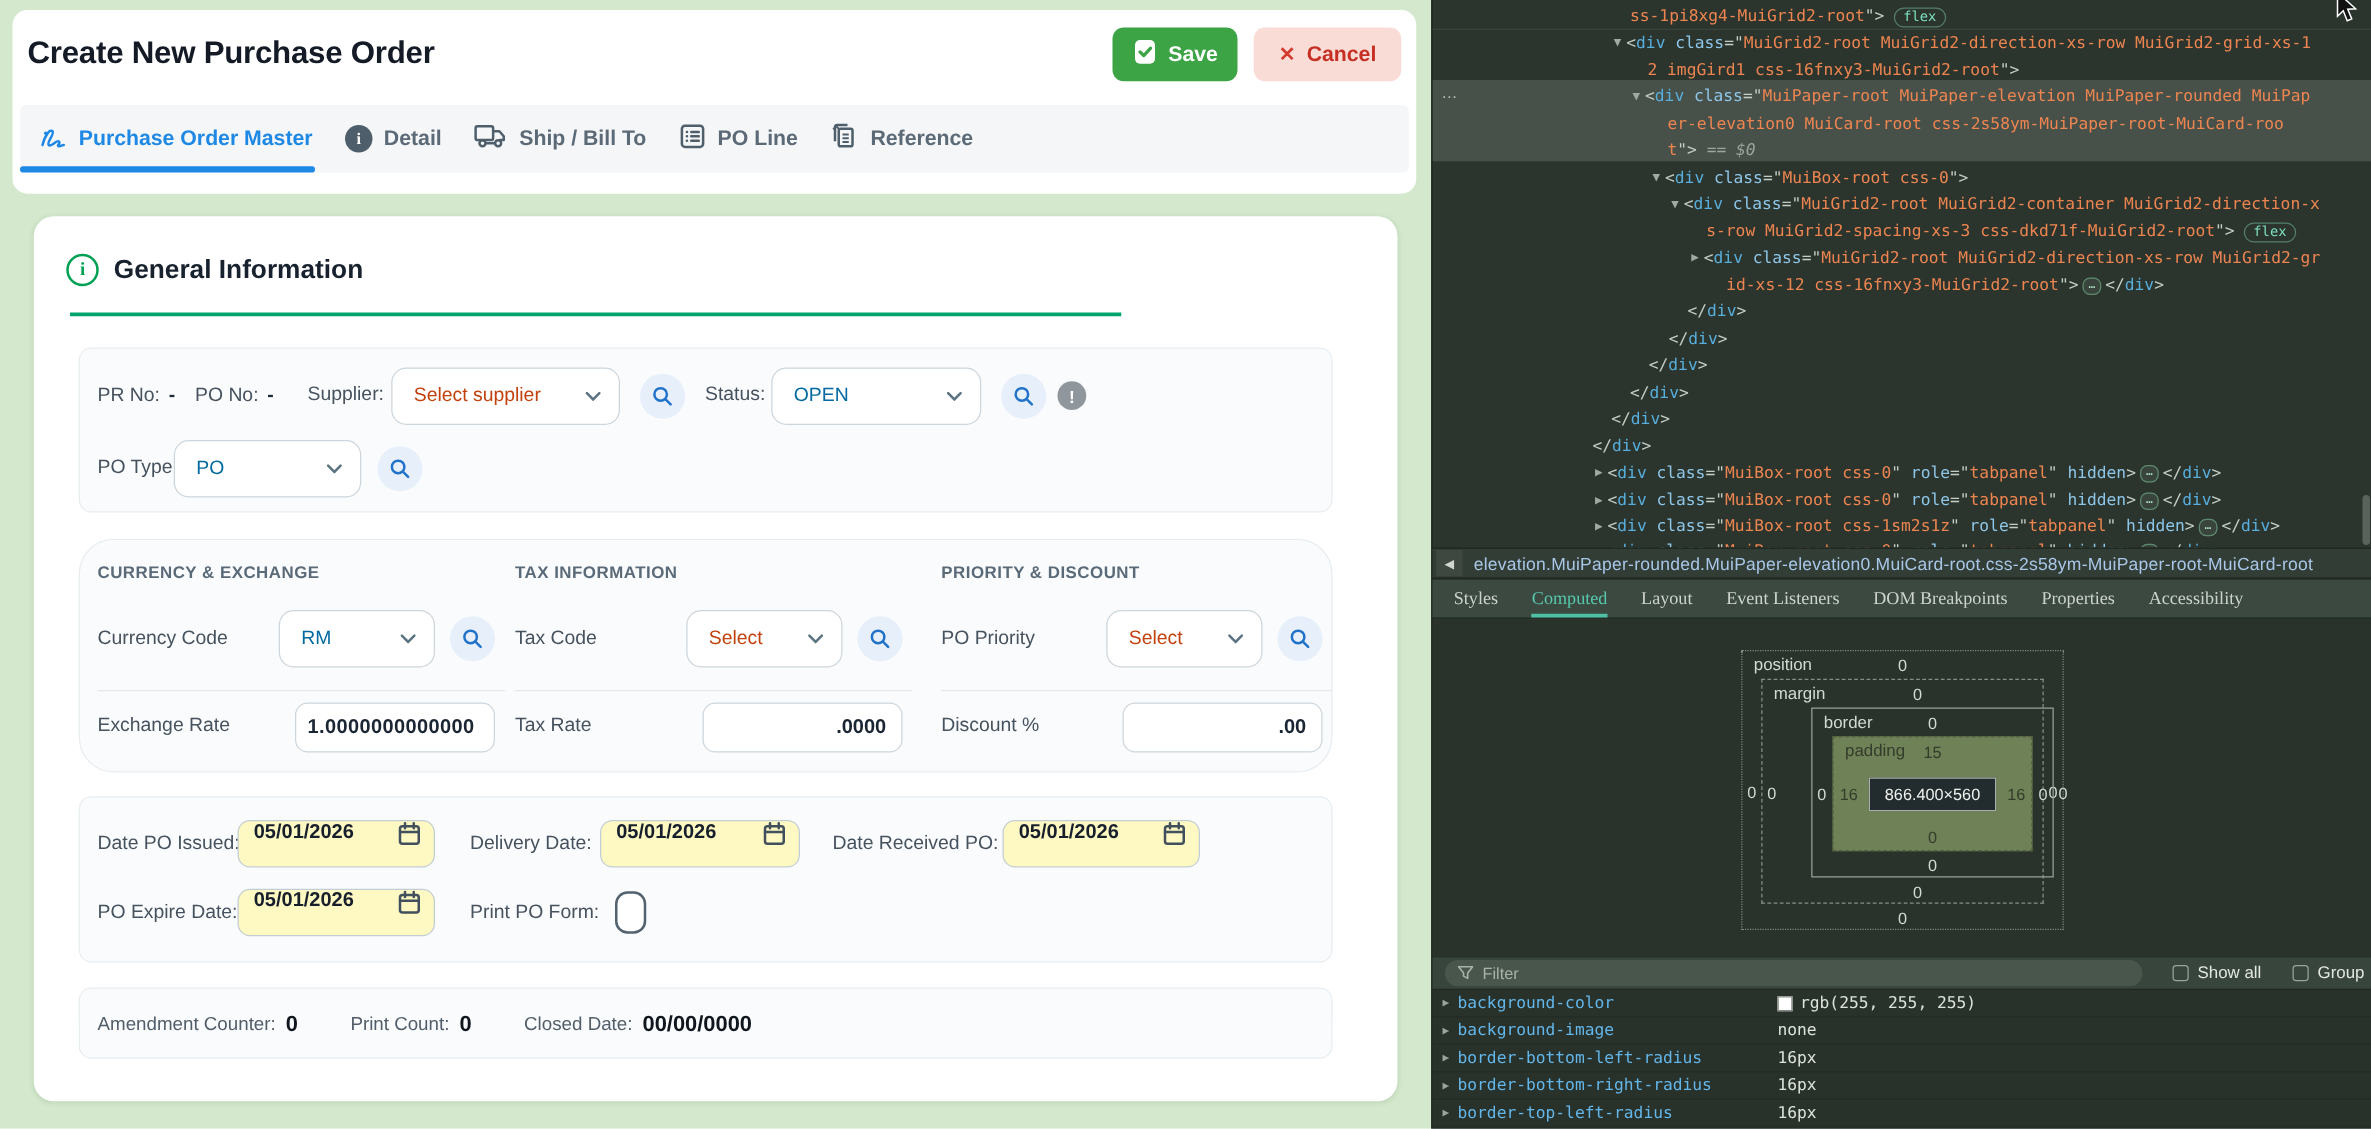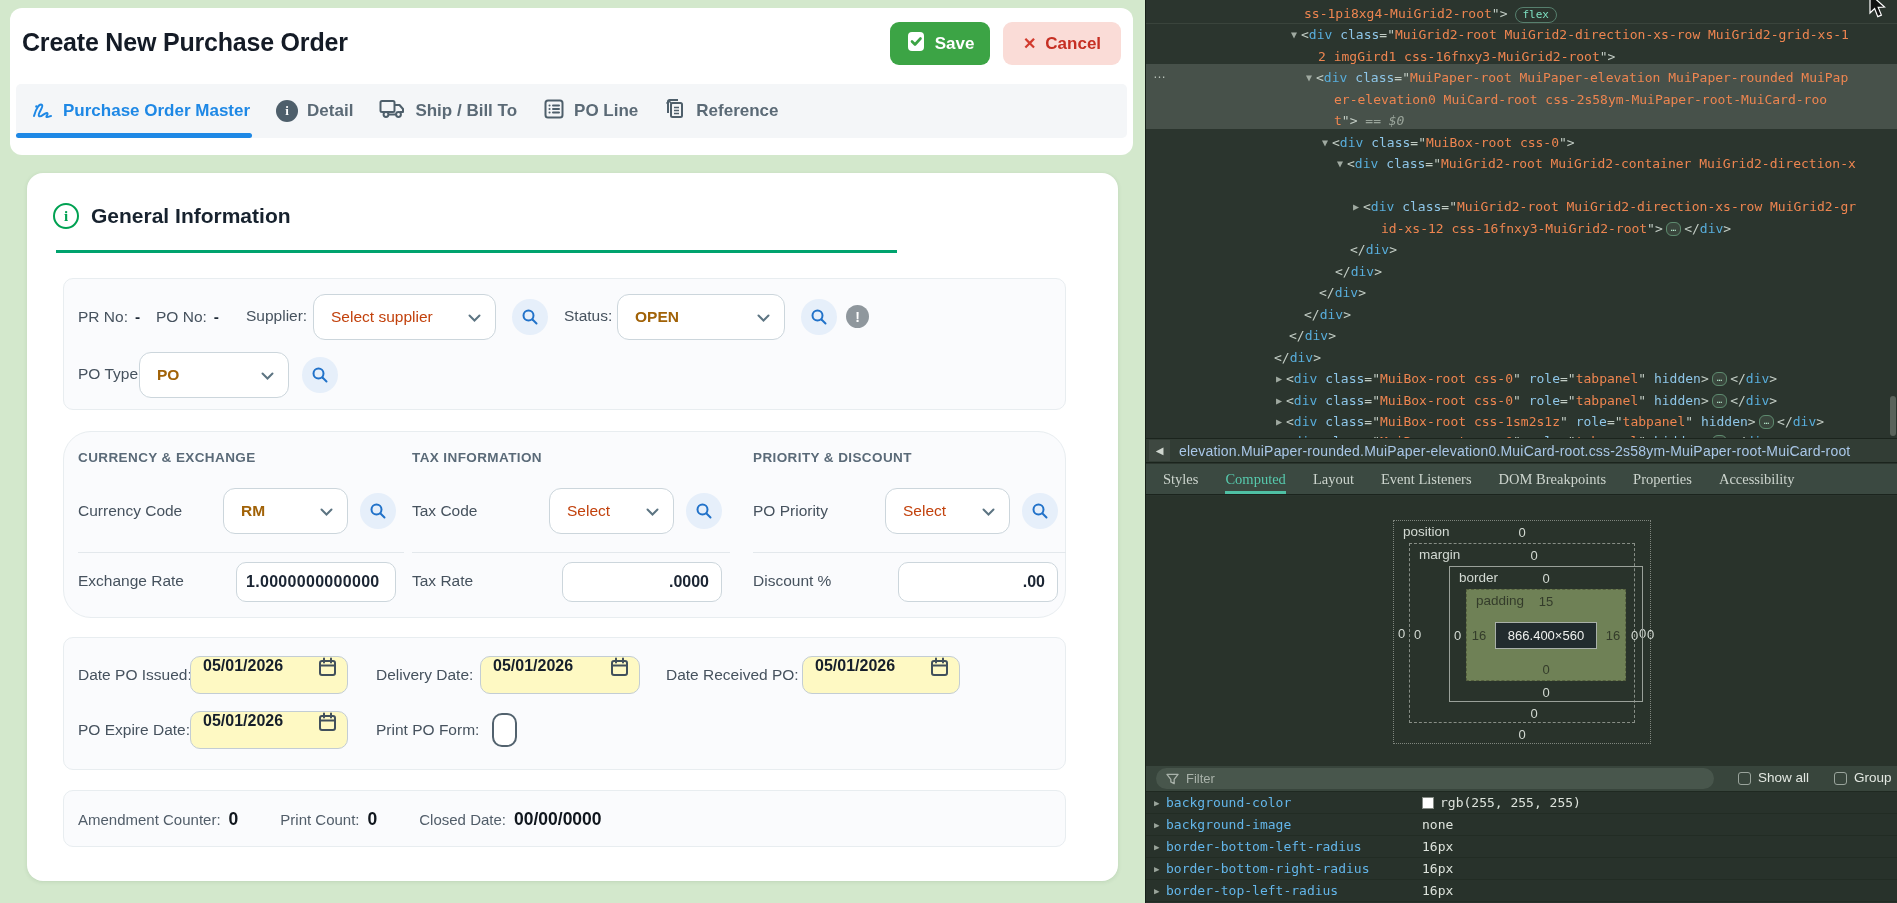--- a/index.html
+++ b/index.html
@@ -48,21 +48,21 @@
   .fs4 { top:617px; height:57px; }
 
   .frow { position:absolute; left:0; right:0; }
   .flabel { font-size:15.5px; color:#46525e; white-space:nowrap; }
   .fvalue { font-size:15.5px; color:#1f2a36; font-weight:700; }
   .fpair { position:absolute; display:flex; align-items:center; gap:7px; height:46px; }
 
   .select { position:absolute; height:46px; background:#fff; border:1.5px solid #ccd6dc;
             border-radius:12px; display:flex; align-items:center; padding:0 14px 0 17px;
             cursor:pointer; }
-  .select .sel-text { font-size:15.5px; font-weight:700; color:#a16207; flex:1; }
+  .select .sel-text { font-size:15.5px; font-weight:400; color:#0369a1; flex:1; }
   .select .sel-text.ph { color:#c2410c; font-weight:400; }
   .chev { flex:none; margin-left:8px; }
 
   .searchbtn { position:absolute; width:36px; height:36px; border-radius:50%; background:#e6effa;
                display:flex; align-items:center; justify-content:center; cursor:pointer; }
   .warnicon { position:absolute; width:23px; height:23px; border-radius:50%; background:#8f979d;
               color:#fff; display:flex; align-items:center; justify-content:center;
               font-size:14px; font-weight:800; }
 
   .colhdr { position:absolute; top:18px; font-size:13.5px; font-weight:700; color:#5a6a78;
@@ -441,20 +441,21 @@
       <div class="el-divider"></div>
       <div class="gutter-dots">…</div>
       <div class="cl" style="left:158px;top:3px"><span class="tk-val">ss-1pi8xg4-MuiGrid2-root</span><span class="tk-pun">"&gt;</span><span class="tk-badge">flex</span></div>
       <div class="cl" style="left:145px;top:24px"><span class="tk-arw">▼</span><span class="tk-pun">&lt;</span><span class="tk-tag">div</span><span class="tk-attr"> class</span><span class="tk-pun">="</span><span class="tk-val">MuiGrid2-root MuiGrid2-direction-xs-row MuiGrid2-grid-xs-1</span></div>
       <div class="cl" style="left:172px;top:46px"><span class="tk-val">2 imgGird1 css-16fnxy3-MuiGrid2-root</span><span class="tk-pun">"&gt;</span></div>
       <div class="cl" style="left:160px;top:67px"><span class="tk-arw">▼</span><span class="tk-pun">&lt;</span><span class="tk-tag">div</span><span class="tk-attr"> class</span><span class="tk-pun">="</span><span class="tk-val">MuiPaper-root MuiPaper-elevation MuiPaper-rounded MuiPap</span></div>
       <div class="cl" style="left:188px;top:89px"><span class="tk-val">er-elevation0 MuiCard-root css-2s58ym-MuiPaper-root-MuiCard-roo</span></div>
       <div class="cl" style="left:188px;top:110px"><span class="tk-val">t</span><span class="tk-pun">"&gt; </span><span class="tk-eq">== $0</span></div>
       <div class="cl" style="left:176px;top:132px"><span class="tk-arw">▼</span><span class="tk-pun">&lt;</span><span class="tk-tag">div</span><span class="tk-attr"> class</span><span class="tk-pun">="</span><span class="tk-val">MuiBox-root css-0</span><span class="tk-pun">"&gt;</span></div>
       <div class="cl" style="left:191px;top:153px"><span class="tk-arw">▼</span><span class="tk-pun">&lt;</span><span class="tk-tag">div</span><span class="tk-attr"> class</span><span class="tk-pun">="</span><span class="tk-val">MuiGrid2-root MuiGrid2-container MuiGrid2-direction-x</span></div>
+      <div class="cl" style="left:219px;top:175px"><span class="tk-val">s-row MuiGrid2-spacing-xs-3 css-dkd71f-MuiGrid2-root</span><span class="tk-pun">"&gt;</span><span class="tk-badge">flex</span></div>
       <div class="cl" style="left:207px;top:196px"><span class="tk-arw">▶</span><span class="tk-pun">&lt;</span><span class="tk-tag">div</span><span class="tk-attr"> class</span><span class="tk-pun">="</span><span class="tk-val">MuiGrid2-root MuiGrid2-direction-xs-row MuiGrid2-gr</span></div>
       <div class="cl" style="left:235px;top:218px"><span class="tk-val">id-xs-12 css-16fnxy3-MuiGrid2-root</span><span class="tk-pun">"&gt;</span><span class="tk-dots">…</span><span class="tk-pun">&lt;/</span><span class="tk-tag">div</span><span class="tk-pun">&gt;</span></div>
       <div class="cl" style="left:204px;top:239px"><span class="tk-pun">&lt;/</span><span class="tk-tag">div</span><span class="tk-pun">&gt;</span></div>
       <div class="cl" style="left:189px;top:261px"><span class="tk-pun">&lt;/</span><span class="tk-tag">div</span><span class="tk-pun">&gt;</span></div>
       <div class="cl" style="left:173px;top:282px"><span class="tk-pun">&lt;/</span><span class="tk-tag">div</span><span class="tk-pun">&gt;</span></div>
       <div class="cl" style="left:158px;top:304px"><span class="tk-pun">&lt;/</span><span class="tk-tag">div</span><span class="tk-pun">&gt;</span></div>
       <div class="cl" style="left:143px;top:325px"><span class="tk-pun">&lt;/</span><span class="tk-tag">div</span><span class="tk-pun">&gt;</span></div>
       <div class="cl" style="left:128px;top:347px"><span class="tk-pun">&lt;/</span><span class="tk-tag">div</span><span class="tk-pun">&gt;</span></div>
       <div class="cl" style="left:130px;top:368px"><span class="tk-arw">▶</span><span class="tk-pun">&lt;</span><span class="tk-tag">div</span><span class="tk-attr"> class</span><span class="tk-pun">="</span><span class="tk-val">MuiBox-root css-0</span><span class="tk-pun">"</span><span class="tk-attr"> role</span><span class="tk-pun">="</span><span class="tk-val">tabpanel</span><span class="tk-pun">"</span><span class="tk-attr"> hidden</span><span class="tk-pun">&gt;</span><span class="tk-dots">…</span><span class="tk-pun">&lt;/</span><span class="tk-tag">div</span><span class="tk-pun">&gt;</span></div>
       <div class="cl" style="left:130px;top:390px"><span class="tk-arw">▶</span><span class="tk-pun">&lt;</span><span class="tk-tag">div</span><span class="tk-attr"> class</span><span class="tk-pun">="</span><span class="tk-val">MuiBox-root css-0</span><span class="tk-pun">"</span><span class="tk-attr"> role</span><span class="tk-pun">="</span><span class="tk-val">tabpanel</span><span class="tk-pun">"</span><span class="tk-attr"> hidden</span><span class="tk-pun">&gt;</span><span class="tk-dots">…</span><span class="tk-pun">&lt;/</span><span class="tk-tag">div</span><span class="tk-pun">&gt;</span></div>

